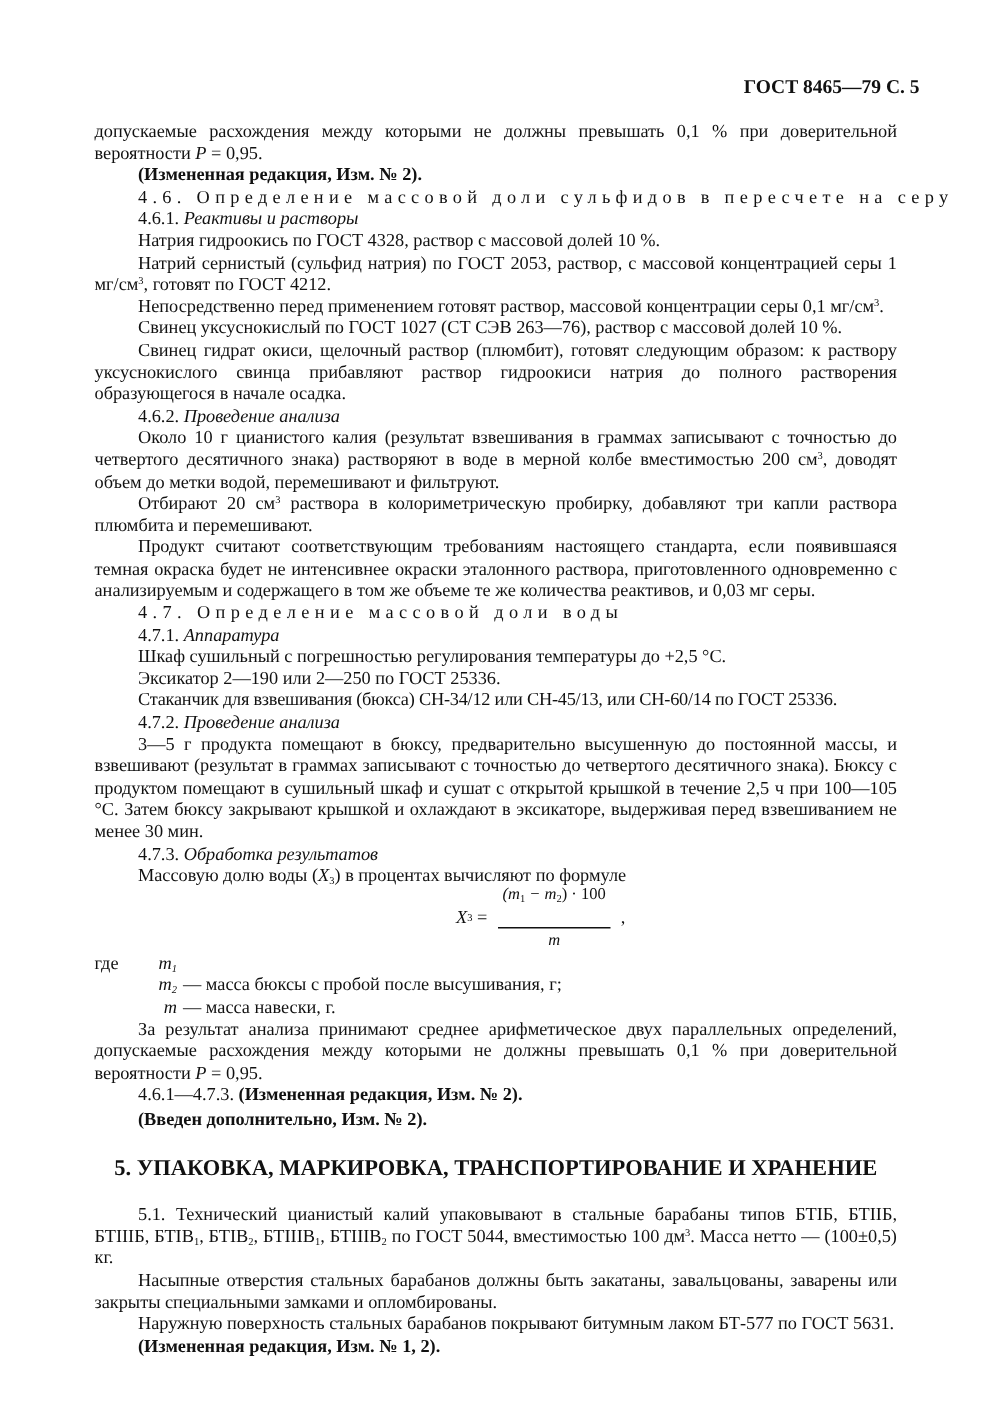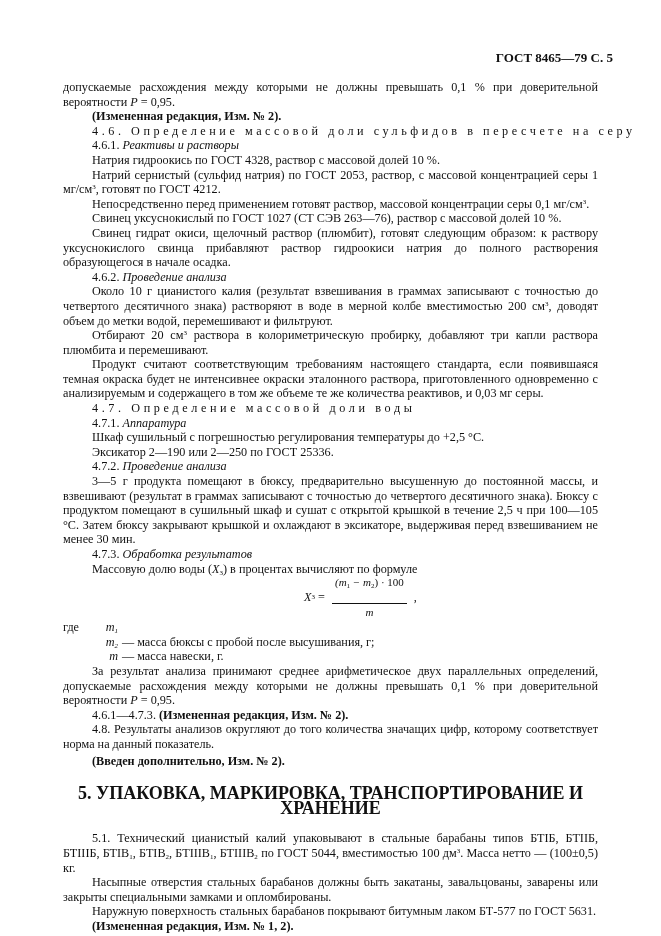--- a/index.html
+++ b/index.html
@@ -14,21 +14,21 @@
   .spaced { letter-spacing: 3.6px; }
   sup { font-size: 7px; vertical-align: 4px; line-height: 0; }
   sub { font-size: 7px; vertical-align: -2px; line-height: 0; }
   .formula { display: flex; justify-content: center; align-items: center; margin: 4px 0 6px 60px; height: 34px; }
   .frac { display: inline-flex; flex-direction: column; align-items: center; margin: 0 4px; font-size: 11px; }
   .frac .num { padding: 0 3px 14px; border-bottom: 1px solid #111; }
   .frac .den { padding-top: 1px; }
   .where-row { display: flex; }
   .where-lbl { width: 29px; }
   .where-sym { width: 26px; text-align: right; padding-right: 4px; }
-  .section-title { text-align: center; font-weight: bold; font-size: 18px; margin: 18px 0 16px; }
+  .section-title { text-align: center; font-weight: bold; font-size: 15px; margin: 18px 0 16px; }
 </style>
 </head>
 <body>
 
 <div class="page-header">ГОСТ 8465—79 С. 5</div>
 
 <div class="content">
   <p class="p"><span>допускаемые расхождения между которыми не должны превышать 0,1 % при доверительной вероятности </span><span class="i">P</span><span> = 0,95.</span></p>
   <p class="p ind b">(Измененная редакция, Изм. № 2).</p>
   <p class="p ind spaced" style="letter-spacing:3.55px; white-space:nowrap;">4.6. Определение массовой доли сульфидов в пересчете на серу</p>
@@ -39,20 +39,21 @@
   <p class="p ind">Свинец уксуснокислый по ГОСТ 1027 (СТ СЭВ 263—76), раствор с массовой долей 10 %.</p>
   <p class="p ind">Свинец гидрат окиси, щелочный раствор (плюмбит), готовят следующим образом: к раствору уксуснокислого свинца прибавляют раствор гидроокиси натрия до полного растворения образующегося в начале осадка.</p>
   <p class="p ind"><span>4.6.2. </span><span class="i">Проведение анализа</span></p>
   <p class="p ind"><span>Около 10 г цианистого калия (результат взвешивания в граммах записывают с точностью до четвертого десятичного знака) растворяют в воде в мерной колбе вместимостью 200 см</span><sup>3</sup><span>, доводят объем до метки водой, перемешивают и фильтруют.</span></p>
   <p class="p ind"><span>Отбирают 20 см</span><sup>3</sup><span> раствора в колориметрическую пробирку, добавляют три капли раствора плюмбита и перемешивают.</span></p>
   <p class="p ind">Продукт считают соответствующим требованиям настоящего стандарта, если появившаяся темная окраска будет не интенсивнее окраски эталонного раствора, приготовленного одновременно с анализируемым и содержащего в том же объеме те же количества реактивов, и 0,03 мг серы.</p>
   <p class="p ind spaced" style="letter-spacing:3.6px;">4.7. Определение массовой доли воды</p>
   <p class="p ind"><span>4.7.1. </span><span class="i">Аппаратура</span></p>
   <p class="p ind">Шкаф сушильный с погрешностью регулирования температуры до +2,5 °С.</p>
   <p class="p ind">Эксикатор 2—190 или 2—250 по ГОСТ 25336.</p>
+  <p class="p ind" style="letter-spacing:-0.15px;">Стаканчик для взвешивания (бюкса) СН-34/12 или СН-45/13, или СН-60/14 по ГОСТ 25336.</p>
   <p class="p ind"><span>4.7.2. </span><span class="i">Проведение анализа</span></p>
   <p class="p ind">3—5 г продукта помещают в бюксу, предварительно высушенную до постоянной массы, и взвешивают (результат в граммах записывают с точностью до четвертого десятичного знака). Бюксу с продуктом помещают в сушильный шкаф и сушат с открытой крышкой в течение 2,5 ч при 100—105 °С. Затем бюксу закрывают крышкой и охлаждают в эксикаторе, выдерживая перед взвешиванием не менее 30 мин.</p>
   <p class="p ind"><span>4.7.3. </span><span class="i">Обработка результатов</span></p>
   <p class="p ind"><span>Массовую долю воды (</span><span class="i">X</span><sub>3</sub><span>) в процентах вычисляют по формуле</span></p>
 
   <div class="formula">
     <span class="i">X</span>
       <sub>3</sub>
     <span style="white-space:pre;"> = </span>
     <span class="frac">
@@ -74,21 +75,20 @@
       </div>
     <div class="where-row">
         <span class="where-lbl"></span>
         <span class="where-sym i"><span>m</span><sub></sub></span>
         <span> — масса навески, г.</span>
       </div>
   </div>
 
   <p class="p ind"><span>За результат анализа принимают среднее арифметическое двух параллельных определений, допускаемые расхождения между которыми не должны превышать 0,1 % при доверительной вероятности </span><span class="i">P</span><span> = 0,95.</span></p>
   <p class="p ind"><span>4.6.1—4.7.3. </span><span class="b">(Измененная редакция, Изм. № 2).</span></p>
-  <p class="p ind">4.8. Результаты анализов округляют до того количества значащих цифр, которому соответствует норма на данный показатель.</p>
   <p class="p ind b" style="margin-top:2px;">(Введен дополнительно, Изм. № 2).</p>
 
   <div class="section-title">5. УПАКОВКА, МАРКИРОВКА, ТРАНСПОРТИРОВАНИЕ И ХРАНЕНИЕ</div>
 
   <p class="p ind"><span>5.1. Технический цианистый калий упаковывают в стальные барабаны типов БТІБ, БТІІБ, БТІІІБ, БТІВ</span><sub>1</sub><span>, БТІВ</span><sub>2</sub><span>, БТІІІВ</span><sub>1</sub><span>, БТІІІВ</span><sub>2</sub><span> по ГОСТ 5044, вместимостью 100 дм</span><sup>3</sup><span>. Масса нетто — (100±0,5) кг.</span></p>
   <p class="p ind">Насыпные отверстия стальных барабанов должны быть закатаны, завальцованы, заварены или закрыты специальными замками и опломбированы.</p>
   <p class="p ind">Наружную поверхность стальных барабанов покрывают битумным лаком БТ-577 по ГОСТ 5631.</p>
   <p class="p ind b">(Измененная редакция, Изм. № 1, 2).</p>
 </div>
 

